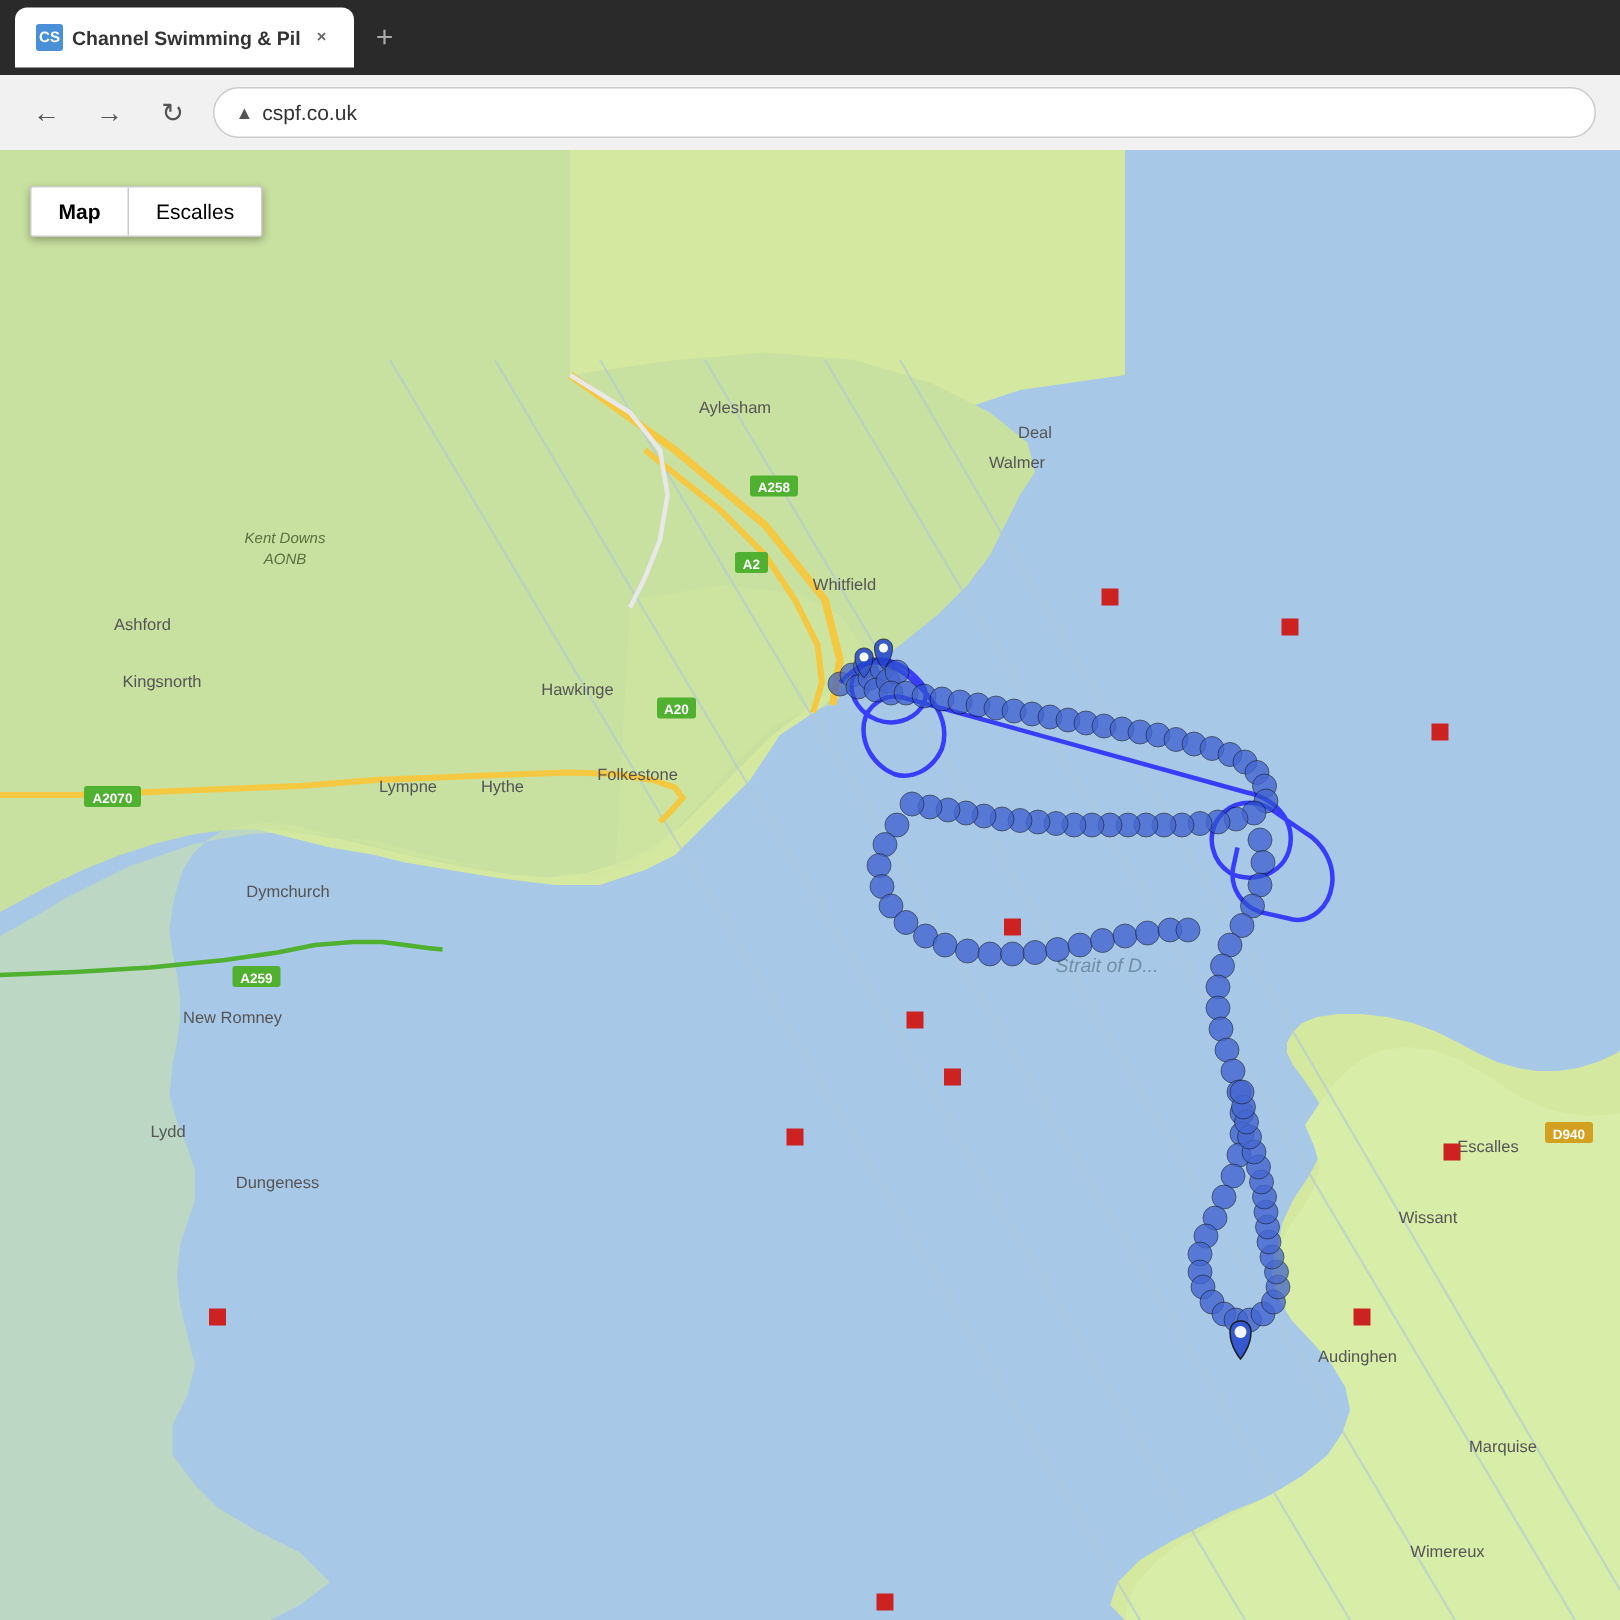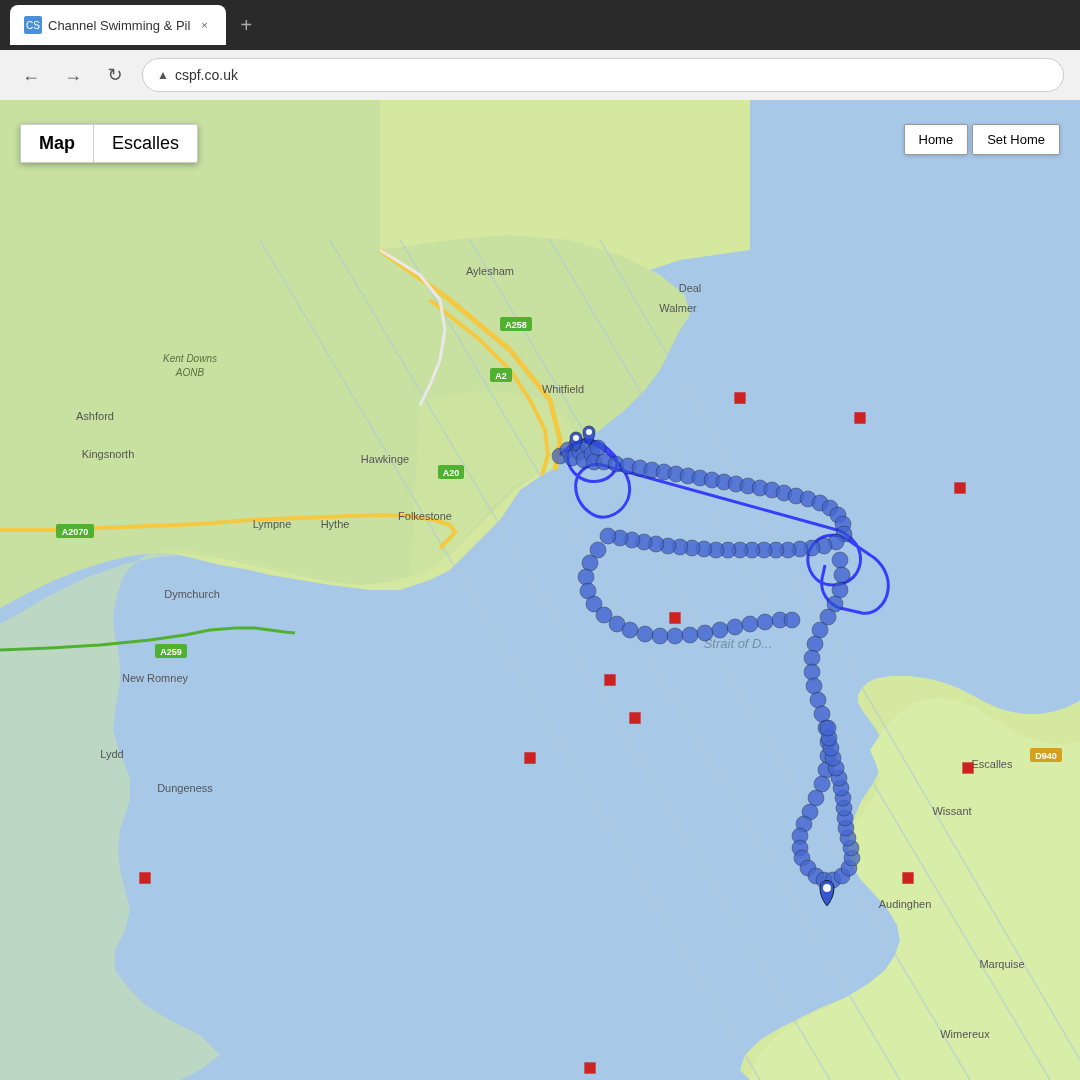--- a/index.html
+++ b/index.html
@@ -25,21 +25,21 @@
       border-radius: 2px;
       display: inline-flex; align-items: center; justify-content: center;
       font-size: 10px; color: white;
     }
     .tab-active {
       background: #fff;
       border-radius: 8px 8px 0 0;
       padding: 8px 14px;
       display: flex; align-items: center; gap: 6px;
       height: 40px;
-      font-size: 13px; color: #333;
+      font-size: 13px; color: #333; font-weight: bold;
     }
     .tab-close {
       width: 16px; height: 16px; border-radius: 50%;
       display: flex; align-items: center; justify-content: center;
       font-size: 11px; color: #666; cursor: pointer;
     }
     .tab-new {
       width: 28px; height: 28px;
       display: flex; align-items: center; justify-content: center;
       color: #aaa; font-size: 20px;
@@ -95,21 +95,21 @@
       top: 24px; left: 20px;
       background: #fff;
       border: 1px solid #ccc;
       border-radius: 2px;
       display: flex;
       box-shadow: 0 2px 6px rgba(0,0,0,0.3);
       z-index: 10;
     }
     .map-type-btn {
       padding: 8px 18px;
-      font-size: 18px;
+      font-size: 14px;
       cursor: pointer;
       border: none;
       background: transparent;
     }
     .map-type-btn.active {
       font-weight: bold;
     }
     .map-type-divider {
       width: 1px; background: #ccc;
     }
@@ -403,17 +403,13 @@
     <polygon points="968,660 976,668 968,676 960,668" fill="#cc2222" transform="rotate(45,968,668)"></polygon>
     <polygon points="908,770 916,778 908,786 900,778" fill="#cc2222" transform="rotate(45,908,778)"></polygon>
   </svg>
 
   <div class="map-type-control">
     <button class="map-type-btn active">Map</button>
     <div class="map-type-divider"></div>
     <button class="map-type-btn">Escalles</button>
   </div>
 
-  <div class="home-controls">
-    <button class="home-btn">Home</button>
-    <button class="home-btn">Set Home</button>
-  </div>
 </div>
 
 </body></html>

